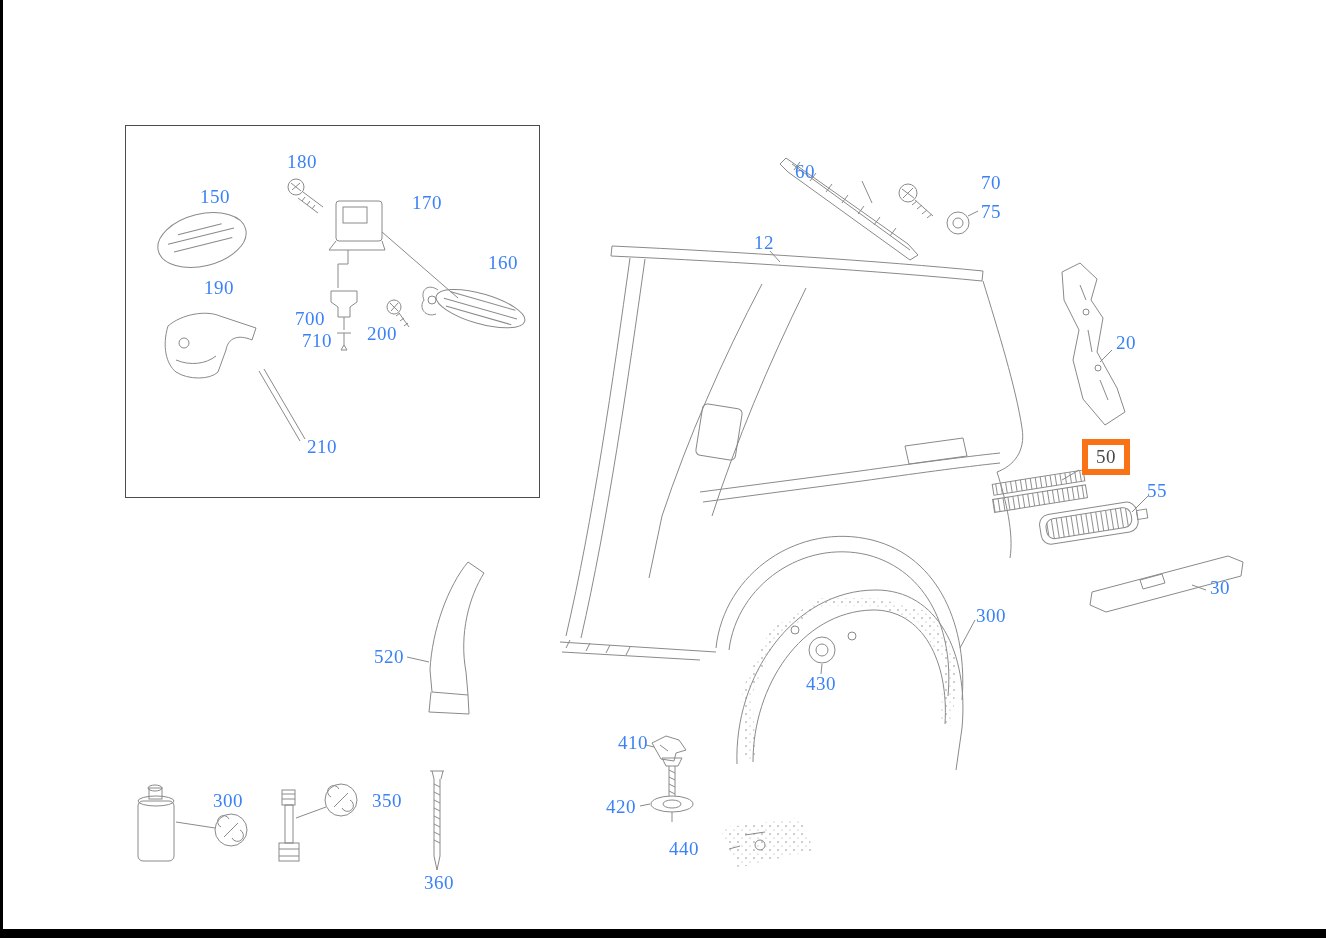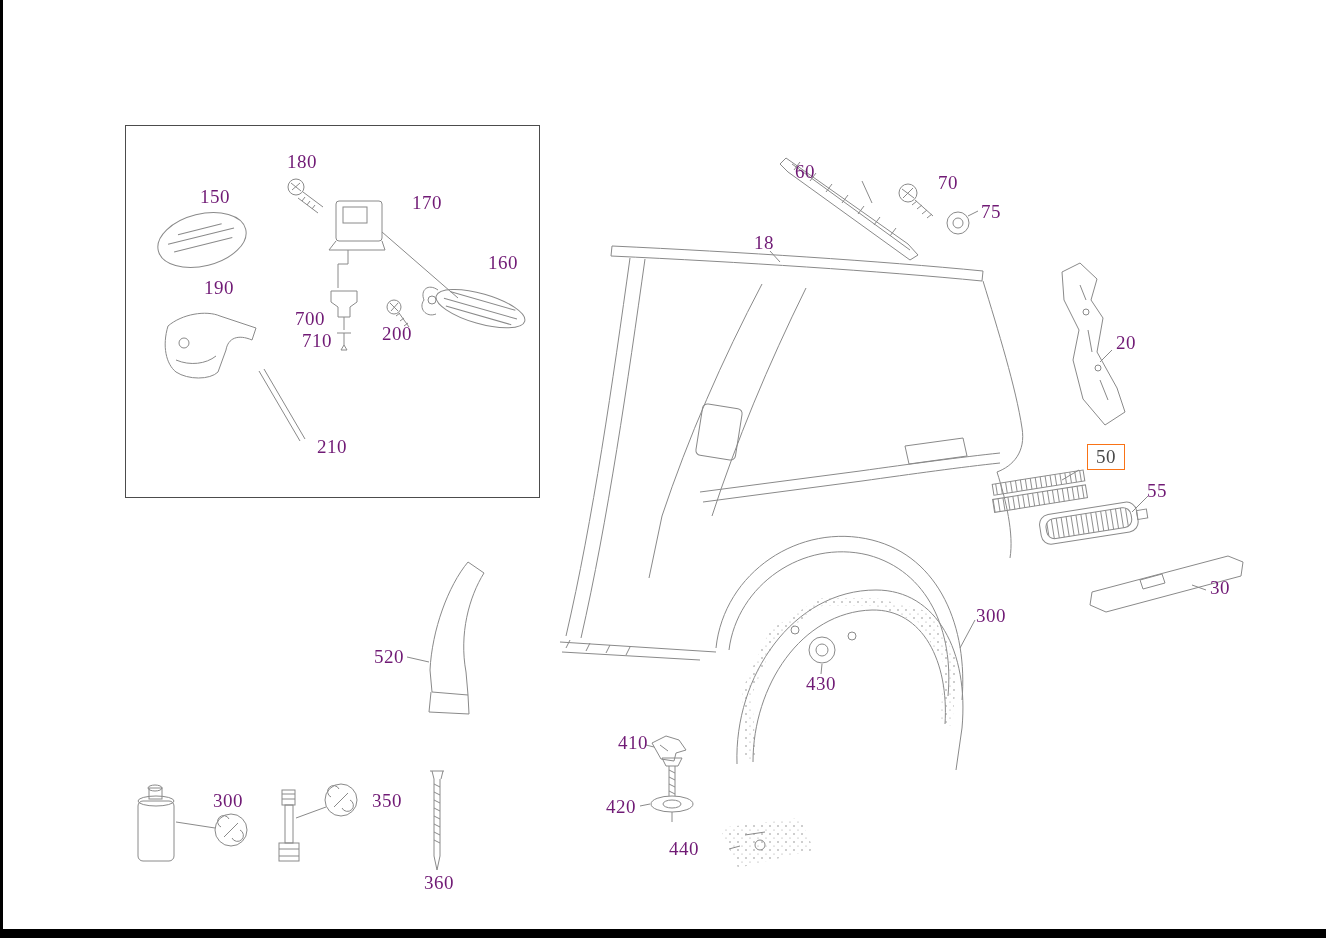--- a/index.html
+++ b/index.html
@@ -3,23 +3,23 @@
 <meta charset="utf-8">
 <style>
   html,body{margin:0;padding:0;background:#fff;}
   body{width:1326px;height:938px;position:relative;overflow:hidden;
        font-family:"Liberation Serif",serif;}
   .stage{position:absolute;inset:0;background:#fff;}
   svg.lineart{position:absolute;left:0;top:0;}
   .inset-box{position:absolute;left:125px;top:125px;width:413px;height:371px;
              border:1px solid #4c4c4c;}
   .callout{position:absolute;transform:translate(-50%,-50%);
-           font-size:19px;color:#701a75;letter-spacing:.5px;white-space:nowrap;
+           font-size:19px;color:#3b82f6;letter-spacing:.5px;white-space:nowrap;
            cursor:pointer;user-select:none;}
-  .callout.highlighted{border:1px solid #f97316;padding:1px 8px;background:#fff;color:#4a4a4a;}
+  .callout.highlighted{border:6px solid #f97316;padding:1px 8px;background:#fff;color:#4a4a4a;}
   .edge-left{position:absolute;left:0;top:0;width:3px;height:938px;background:#000;}
   .edge-bottom{position:absolute;left:0;bottom:0;width:1326px;height:9px;background:#000;}
 </style>
 </head>
 <body>
 
 <div class="stage">
 
   <svg class="lineart" width="1326" height="938" viewBox="0 0 1326 938">
     <defs>
@@ -240,30 +240,30 @@
 
   <div class="inset-box"></div>
 
   <div class="callout" style="left:215px;top:197px"><span>150</span></div>
   <div class="callout" style="left:302px;top:162px"><span>180</span></div>
   <div class="callout" style="left:427px;top:203px"><span>170</span></div>
   <div class="callout" style="left:503px;top:263px"><span>160</span></div>
   <div class="callout" style="left:219px;top:288px"><span>190</span></div>
   <div class="callout" style="left:310px;top:319px"><span>700</span></div>
   <div class="callout" style="left:317px;top:341px"><span>710</span></div>
-  <div class="callout" style="left:397px;top:334px"><span>200</span></div>
-  <div class="callout" style="left:332px;top:447px"><span>210</span></div>
+  <div class="callout" style="left:382px;top:334px"><span>200</span></div>
+  <div class="callout" style="left:322px;top:447px"><span>210</span></div>
   <div class="callout" style="left:389px;top:657px"><span>520</span></div>
   <div class="callout" style="left:228px;top:801px"><span>300</span></div>
   <div class="callout" style="left:387px;top:801px"><span>350</span></div>
   <div class="callout" style="left:439px;top:883px"><span>360</span></div>
   <div class="callout" style="left:805px;top:172px"><span>60</span></div>
-  <div class="callout" style="left:948px;top:183px"><span>70</span></div>
+  <div class="callout" style="left:991px;top:183px"><span>70</span></div>
   <div class="callout" style="left:991px;top:212px"><span>75</span></div>
-  <div class="callout" style="left:764px;top:243px"><span>18</span></div>
+  <div class="callout" style="left:764px;top:243px"><span>12</span></div>
   <div class="callout" style="left:1126px;top:343px"><span>20</span></div>
   <div class="callout highlighted" style="left:1106px;top:457px"><span>50</span></div>
   <div class="callout" style="left:1157px;top:491px"><span>55</span></div>
   <div class="callout" style="left:1220px;top:588px"><span>30</span></div>
   <div class="callout" style="left:991px;top:616px"><span>300</span></div>
   <div class="callout" style="left:821px;top:684px"><span>430</span></div>
   <div class="callout" style="left:633px;top:743px"><span>410</span></div>
   <div class="callout" style="left:621px;top:807px"><span>420</span></div>
   <div class="callout" style="left:684px;top:849px"><span>440</span></div>
 

